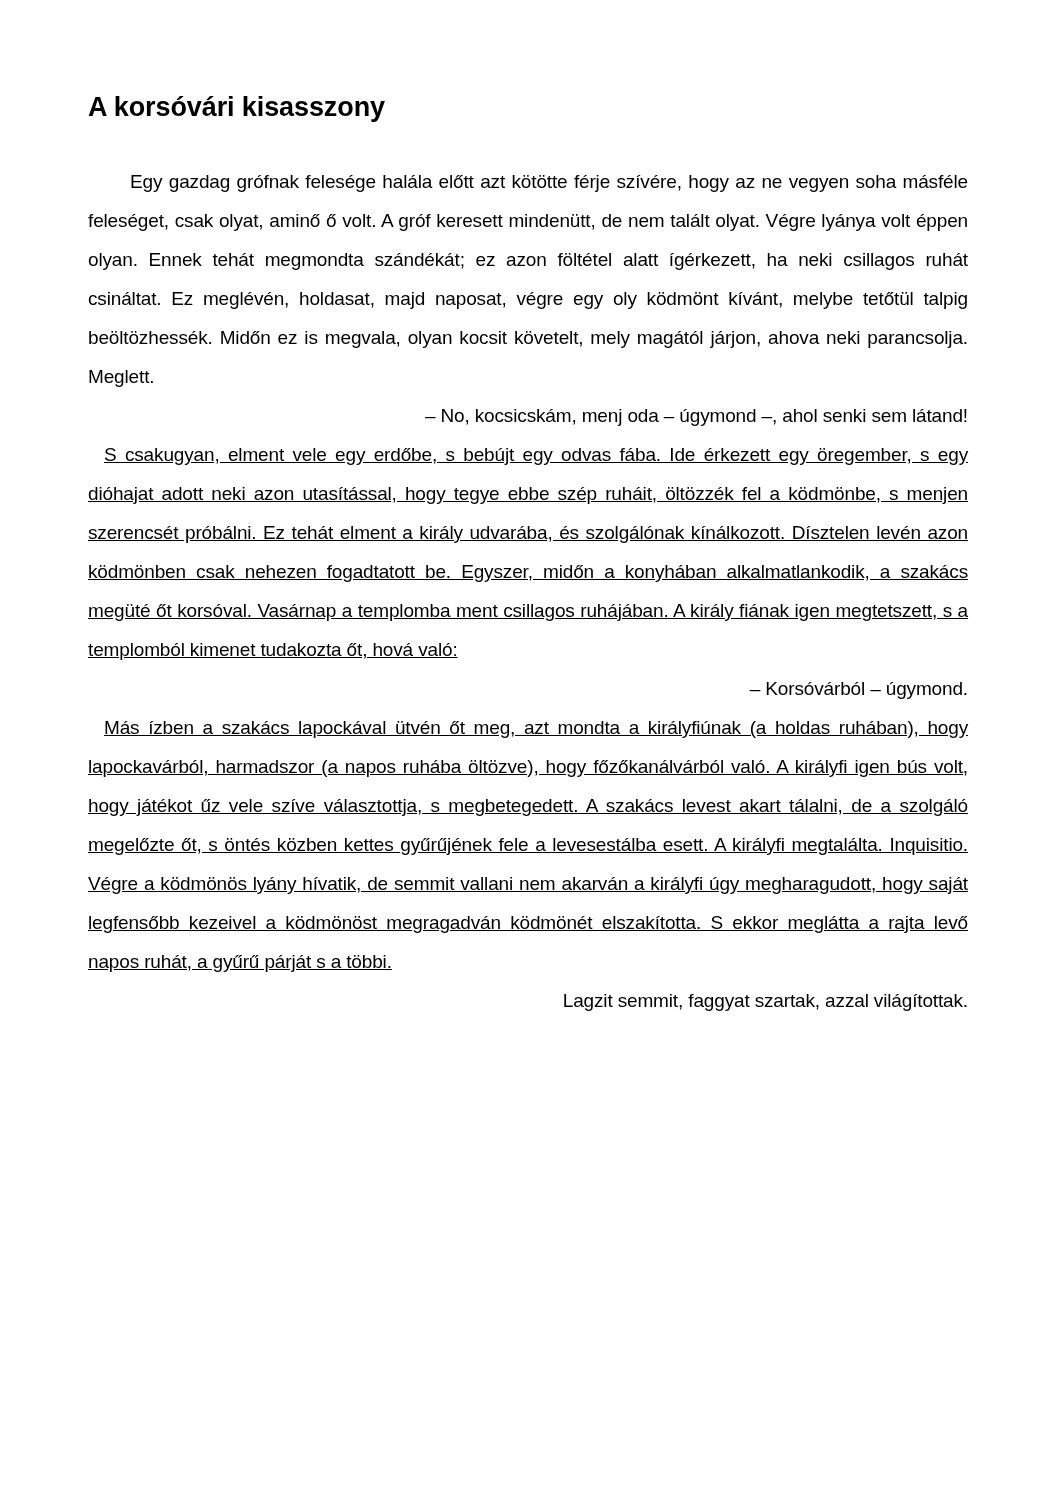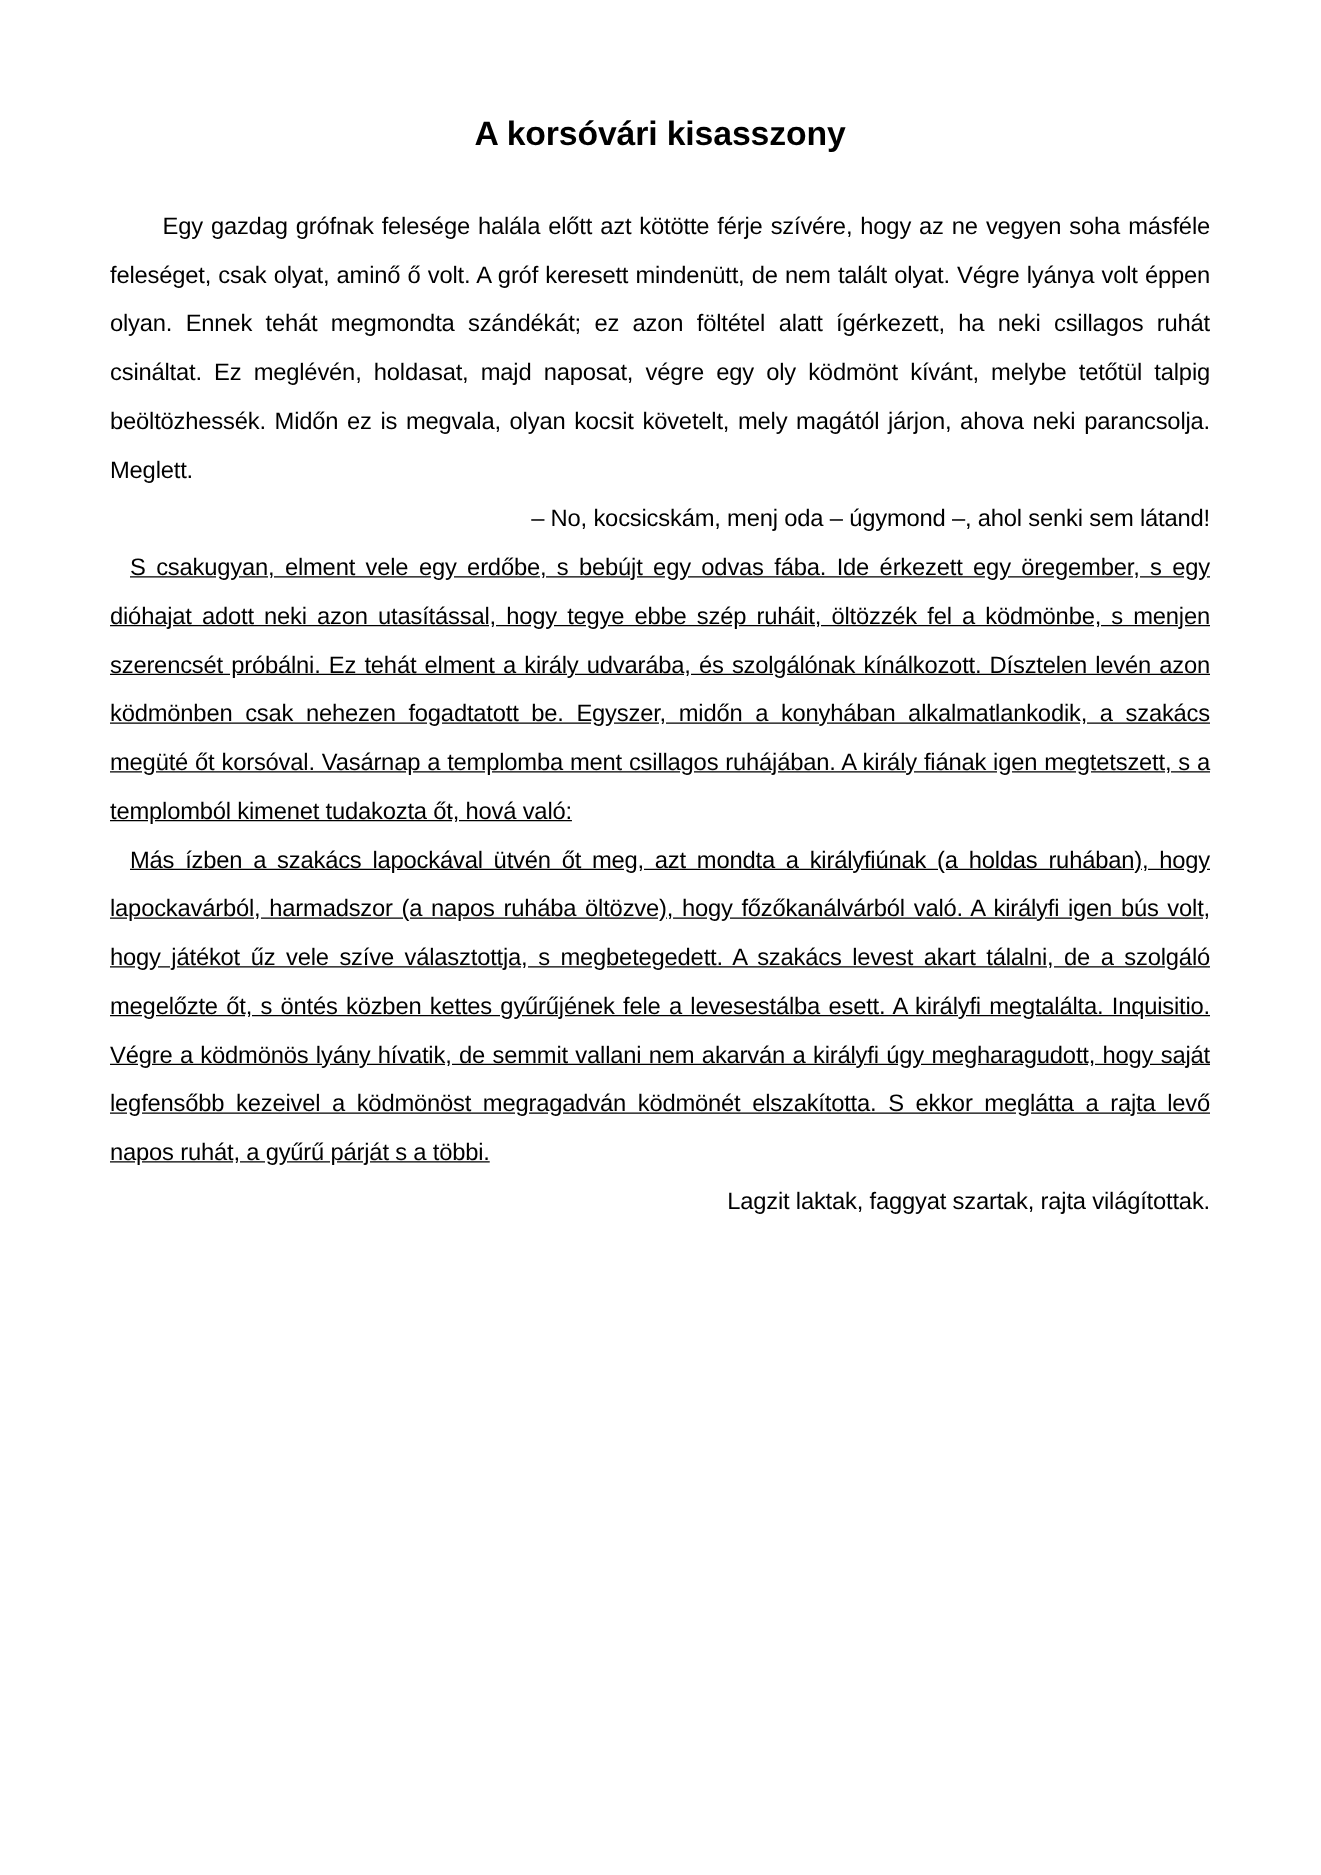--- a/index.html
+++ b/index.html
@@ -23,21 +23,20 @@
   }
   #content {
     position: absolute;
     left: 88px;
     top: 0;
     width: 880px;
   }
   .doc-title {
     font-size: 27px;
     font-weight: bold;
-    text-align: center;
     line-height: 39px;
     margin: 0;
     padding-top: 88px;
     letter-spacing: -0.1px;
   }
   .body-block {
     padding-top: 35px;
   }
   p.para {
     font-size: 19px;
@@ -67,20 +66,21 @@
     <h1 class="doc-title">A korsóvári kisasszony</h1>
 
     <div class="body-block">
 
       <p class="para indent-large">Egy gazdag grófnak felesége halála előtt azt kötötte férje szívére, hogy az ne vegyen soha másféle feleséget, csak olyat, aminő ő volt. A gróf keresett mindenütt, de nem talált olyat. Végre lyánya volt éppen olyan. Ennek tehát megmondta szándékát; ez azon föltétel alatt ígérkezett, ha neki csillagos ruhát csináltat. Ez meglévén, holdasat, majd naposat, végre egy oly ködmönt kívánt, melybe tetőtül talpig beöltözhessék. Midőn ez is megvala, olyan kocsit követelt, mely magától járjon, ahova neki parancsolja. Meglett.</p>
 
       <p class="para indent-none nojustify">– No, kocsicskám, menj oda – úgymond –, ahol senki sem látand!</p>
 
       <p class="para indent-small">S csakugyan, elment vele egy erdőbe, s bebújt egy odvas fába. Ide érkezett egy öregember, s egy dióhajat adott neki azon utasítással, hogy tegye ebbe szép ruháit, öltözzék fel a ködmönbe, s menjen szerencsét próbálni. Ez tehát elment a király udvarába, és szolgálónak kínálkozott. Dísztelen levén azon ködmönben csak nehezen fogadtatott be. Egyszer, midőn a konyhában alkalmatlankodik, a szakács megüté őt korsóval. Vasárnap a templomba ment csillagos ruhájában. A király fiának igen megtetszett, s a templomból kimenet tudakozta őt, hová való:</p>
 
+      <p class="para indent-none nojustify">– Korsóvárból – úgymond.</p>
 
       <p class="para indent-small">Más ízben a szakács lapockával ütvén őt meg, azt mondta a királyfiúnak (a holdas ruhában), hogy lapockavárból, harmadszor (a napos ruhába öltözve), hogy főzőkanálvárból való. A királyfi igen bús volt, hogy játékot űz vele szíve választottja, s megbetegedett. A szakács levest akart tálalni, de a szolgáló megelőzte őt, s öntés közben kettes gyűrűjének fele a levesestálba esett. A királyfi megtalálta. Inquisitio. Végre a ködmönös lyány hívatik, de semmit vallani nem akarván a királyfi úgy megharagudott, hogy saját legfensőbb kezeivel a ködmönöst megragadván ködmönét elszakította. S ekkor meglátta a rajta levő napos ruhát, a gyűrű párját s a többi.</p>
 
-      <p class="para indent-tiny nojustify">Lagzit laktak, faggyat szartak, rajta világítottak.</p>
+      <p class="para indent-tiny nojustify">Lagzit semmit, faggyat szartak, azzal világítottak.</p>
 
     </div>
   </div>
 </div>
 
 </body></html>

